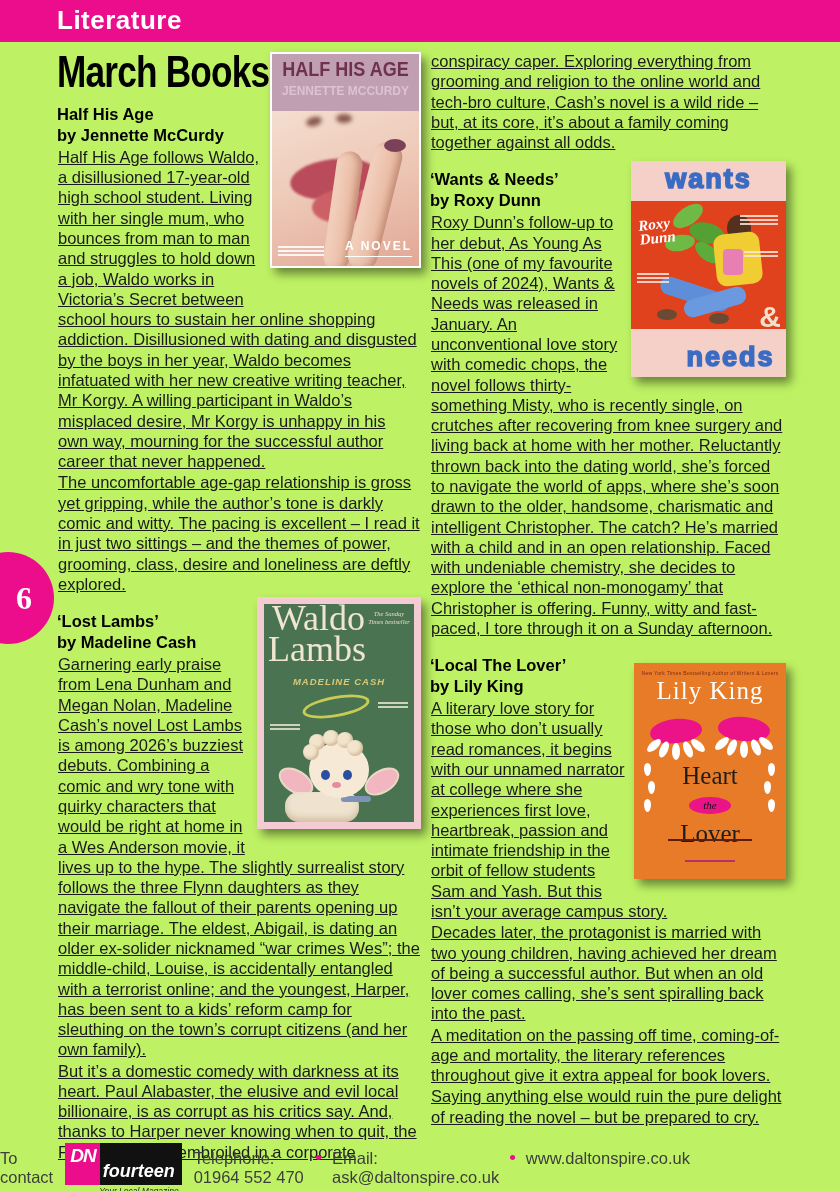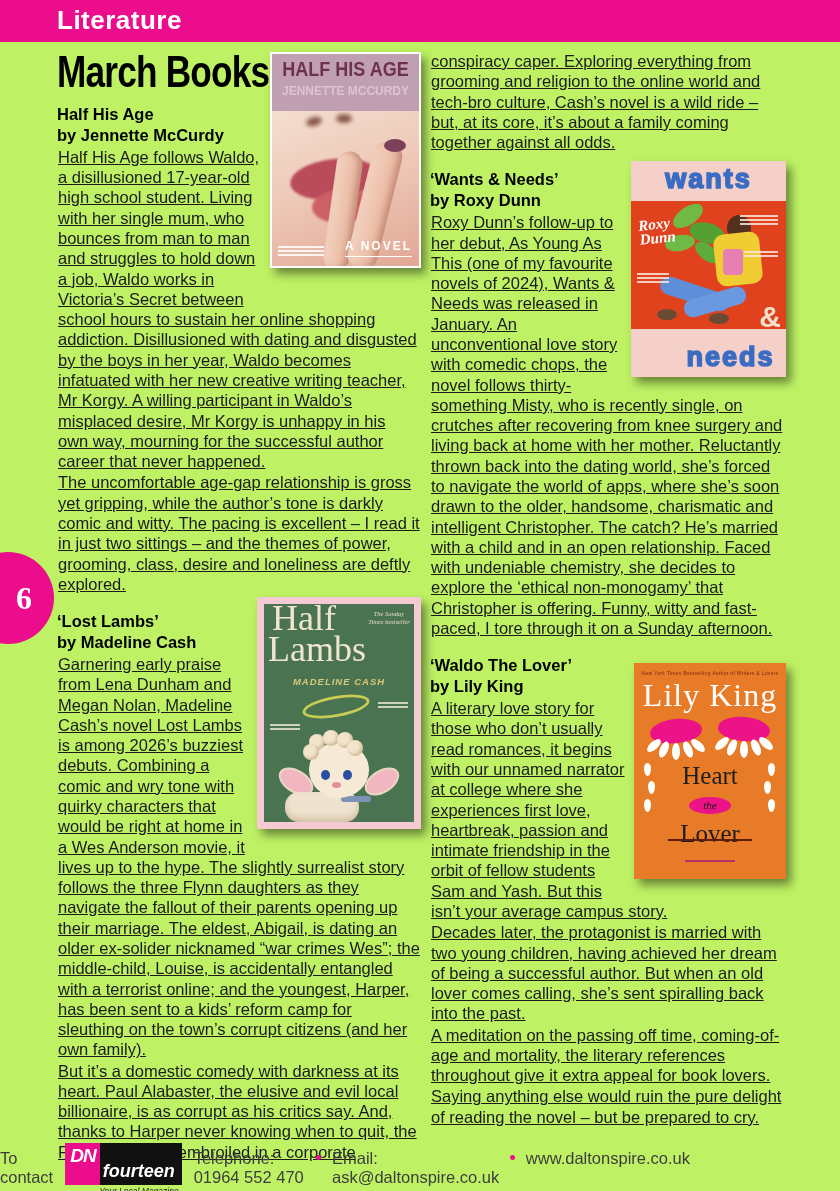--- a/index.html
+++ b/index.html
@@ -98,21 +98,21 @@
   .c3-quote i{display:block;height:2px;background:rgba(250,230,220,.85);margin:2px 0;}
   .c3-q1{right:8px;top:12px;}.c3-q1 i{width:38px;}
   .c3-q2{right:8px;top:48px;}.c3-q2 i{width:34px;}
   .c3-q3{left:6px;top:70px;}.c3-q3 i{width:32px;}
   .c3-amp{position:absolute;right:5px;top:138px;z-index:3;font-weight:bold;font-size:30px;color:#efe2cd;}
   
   .cw4{width:152px;height:216px;margin:24px 0 8px 8px;}
   .c4{background:#e87b27;}
   .c4-tag{position:absolute;top:7px;left:0;right:0;text-align:center;font-size:5px;color:#7e2a12;letter-spacing:.3px;}
   .c4-lily{position:absolute;top:13px;left:0;right:0;text-align:center;font-family:"Liberation Serif",serif;
-           font-size:32px;color:#fff;letter-spacing:1px;}
+           font-size:25px;color:#fff;letter-spacing:1px;}
   .c4-eye{position:absolute;width:52px;height:24px;background:#ec1287;border-radius:50% 50% 46% 46%;}
   .c4-eye.el{left:16px;top:56px;transform:rotate(-6deg);}
   .c4-eye.er{left:84px;top:54px;transform:rotate(5deg);}
   .petal{position:absolute;width:8px;height:17px;background:#fff;border-radius:50%;}
   .pl1{left:16px;top:74px;transform:rotate(48deg);}  .pl2{left:26px;top:78px;transform:rotate(24deg);}
   .pl3{left:38px;top:80px;}                           .pl4{left:50px;top:78px;transform:rotate(-24deg);}
   .pl5{left:60px;top:74px;transform:rotate(-48deg);}
   .pr1{left:84px;top:72px;transform:rotate(48deg);}  .pr2{left:94px;top:76px;transform:rotate(24deg);}
   .pr3{left:106px;top:78px;}                          .pr4{left:118px;top:76px;transform:rotate(-24deg);}
   .pr5{left:128px;top:72px;transform:rotate(-48deg);}
@@ -184,21 +184,21 @@
 
     <h2 class="bhead first">
       <span>Half His Age</span><br>
       <span>by Jennette McCurdy</span>
     </h2>
     <p>Half His Age follows Waldo, a disillusioned 17-year-old high school student. Living with her single mum, who bounces from man to man and struggles to hold down a job, Waldo works in Victoria’s Secret between school hours to sustain her online shopping addiction. Disillusioned with dating and disgusted by the boys in her year, Waldo becomes infatuated with her new creative writing teacher, Mr Korgy. A willing participant in Waldo’s misplaced desire, Mr Korgy is unhappy in his own way, mourning for the successful author career that never happened.</p>
     <p>The uncomfortable age-gap relationship is gross yet gripping, while the author’s tone is darkly comic and witty. The pacing is excellent – I read it in just two sittings – and the themes of power, grooming, class, desire and loneliness are deftly explored.</p>
 
     <div class="cover-wrap cw2">
       <div class="cover c2">
-        <div class="c2-lost">Half</div>
+        <div class="c2-lost">Waldo</div>
         <div class="c2-lambs">Lambs</div>
         <div class="c2-badge">The Sunday Times bestseller</div>
         <div class="c2-author">MADELINE CASH</div>
         <div class="c2-halo"></div>
         <div class="c2-micro-l">
             <i></i>
             <i></i>
           </div>
         <div class="c2-micro-r">
             <i></i>
@@ -304,21 +304,21 @@
         <div class="c4-heart">Heart</div>
         <div class="c4-lips">
           <div class="c4-the">the</div>
         </div>
         <div class="c4-lover">Lover</div>
         <div class="c4-micro"><i class="c4-m1"></i><br><i class="c4-m2"></i></div>
       </div>
     </div>
 
     <h2 class="bhead">
-      <span>‘Waldo The Lover’</span><br>
+      <span>‘Local The Lover’</span><br>
       <span>by Lily King</span>
     </h2>
     <p>A literary love story for those who don’t usually read romances, it begins with our unnamed narrator at college where she experiences first love, heartbreak, passion and intimate friendship in the orbit of fellow students Sam and Yash. But this isn’t your average campus story.</p>
     <p>Decades later, the protagonist is married with two young children, having achieved her dream of being a successful author. But when an old lover comes calling, she’s sent spiralling back into the past.</p>
     <p>A meditation on the passing off time, coming-of-age and mortality, the literary references throughout give it extra appeal for book lovers.</p>
     <p>Saying anything else would ruin the pure delight of reading the novel – but be prepared to cry.</p>
   </section>
 
   <footer class="footer">
     <span class="ft">To contact</span>

